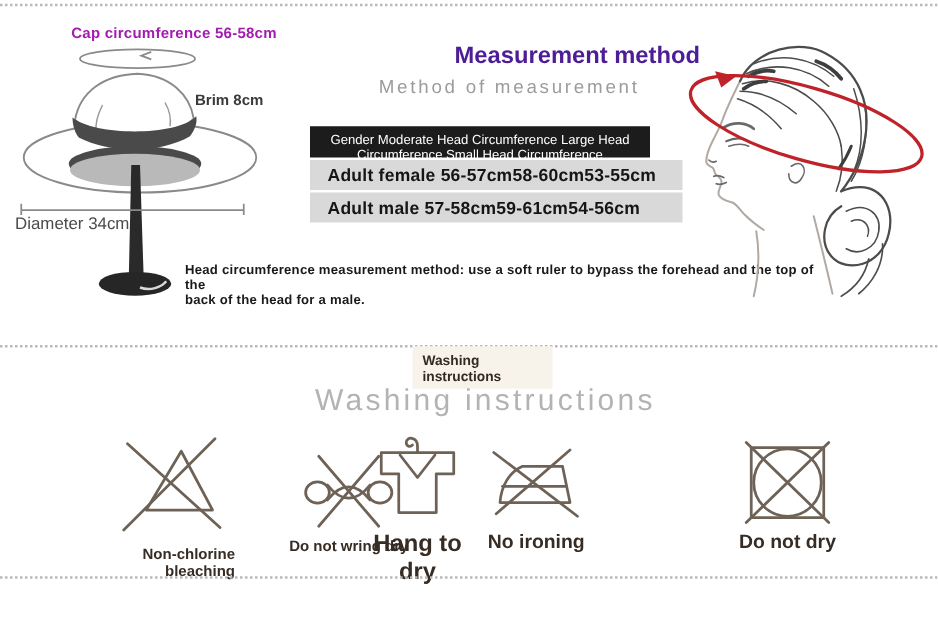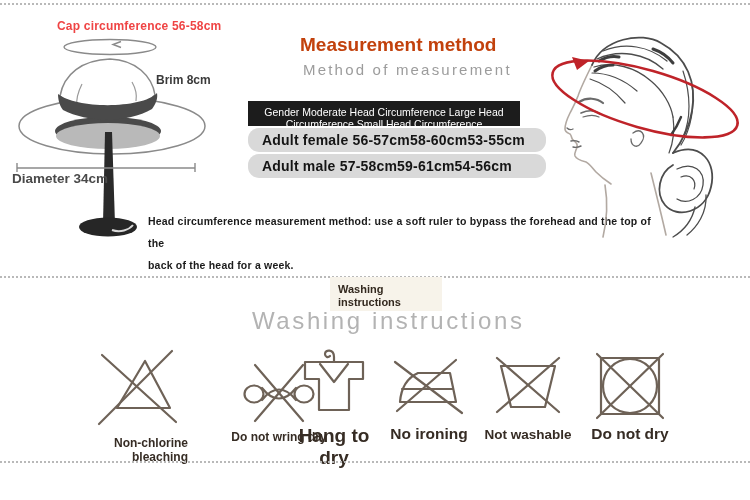--- a/index.html
+++ b/index.html
@@ -2,33 +2,33 @@
 <html style="--accent-red: #bf2329; --table-header-bg: #1c1c1c; --table-row-bg: #d9d9d9; --icon-stroke: #6e6257; --label-color: #362c24; --big-title-color: #b3b3b3;"><head>
 <meta charset="utf-8">
 <style>
   html,body{margin:0;padding:0;}
   body{font-family:"Liberation Sans", sans-serif;}
   #page{position:relative;width:750px;height:500px;background:#ffffff;overflow:hidden;}
   .abs{position:absolute;}
   .divider{position:absolute;left:0;width:750px;height:0;border-top:2px dotted #b9b9b9;}
 
   
-  .cap-label{left:57px;top:19px;font-size:12px;font-weight:bold;color:#ef4444;letter-spacing:.2px;}
+  .cap-label{left:57px;top:19px;font-size:12px;font-weight:bold;color:#a21caf;letter-spacing:.2px;}
   .brim-label{left:156px;top:73px;font-size:12px;font-weight:bold;color:#3a3a3a;}
-  .dia-label{left:12px;top:171px;font-size:13.5px;font-weight:bold;color:#4a4a4a;}
-  .sec-title{left:300px;top:34px;width:260px;text-align:left;font-size:19px;font-weight:bold;color:#c2410c;}
+  .dia-label{left:12px;top:171px;font-size:13.5px;font-weight:normal;color:#4a4a4a;}
+  .sec-title{left:300px;top:34px;width:260px;text-align:right;font-size:19px;font-weight:bold;color:#4c1d95;}
   .sec-subtitle{left:303px;top:61px;font-size:15px;letter-spacing:2.2px;color:#9c9c9c;white-space:nowrap;}
 
   
   .tbl-header{left:248px;top:101px;width:272px;height:25px;background:var(--table-header-bg,#1c1c1c);
     color:#fff;font-size:10.5px;font-weight:normal;text-align:center;line-height:11.5px;padding-top:6px;box-sizing:border-box;}
   .tbl-rows{left:248px;top:128px;width:298px;}
   .tbl-row{background:var(--table-row-bg,#d9d9d9);height:24px;line-height:24px;margin-bottom:2px;
-    font-size:14px;font-weight:bold;color:#151515;padding-left:14px;letter-spacing:.2px;border-radius:11px;}
-  .note{left:148px;top:210px;width:520px;font-size:10.5px;font-weight:bold;color:#1a1a1a;line-height:22px;letter-spacing:.2px;}
+    font-size:14px;font-weight:bold;color:#151515;padding-left:14px;letter-spacing:.2px;}
+  .note{left:148px;top:210px;width:520px;font-size:10.5px;font-weight:bold;color:#1a1a1a;line-height:12px;letter-spacing:.2px;}
 
   
   .wash-box{left:330px;top:277px;width:112px;height:34px;background:#f7f3ea;}
   .wash-small{left:338px;top:283px;font-size:11px;font-weight:bold;color:#33291f;line-height:13px;}
   .wash-big{left:252px;top:307px;font-size:24px;letter-spacing:2.6px;color:var(--big-title-color,#b3b3b3);white-space:nowrap;}
 
   .wash-item{position:absolute;top:340px;height:120px;}
   .wash-item svg{display:block;margin:0 auto;}
   .wash-label{position:absolute;left:0;right:0;text-align:center;font-weight:bold;color:var(--label-color,#362c24);}
   .w1{left:92px;width:96px;}  .w1 svg{margin-left:5px;margin-top:2px;}
@@ -87,21 +87,21 @@
     <div>Gender Moderate Head Circumference Large Head</div>
     <div>Circumference Small Head Circumference</div>
   </div>
   <div class="abs tbl-rows">
     <div class="tbl-row">Adult female 56-57cm58-60cm53-55cm</div>
     <div class="tbl-row">Adult male 57-58cm59-61cm54-56cm</div>
   </div>
 
   <div class="abs note">
     <div>Head circumference measurement method: use a soft ruler to bypass the forehead and the top of the</div>
-    <div>back of the head for a week.</div>
+    <div>back of the head for a male.</div>
   </div>
 
   <svg class="abs" style="left:545px;top:15px" width="205" height="230" viewBox="0 0 205 230">
 
     <g stroke="#b2a9a2" stroke-width="1.6" fill="none" stroke-linecap="round">
       <path d="M 47 50 C 42 60 36 72 33 81 C 30 89 27 94 25 98 C 22 104 20 110 20 114 C 20 117 23 118 25 119 C 27 121 26 123 28 125 C 31 127 33 129 32 132 C 31 136 29 138 30 141 C 32 145 37 146 41 147 C 45 149 47 153 51 157 C 55 161 60 165 66 169"></path>
       <path d="M 60 170 C 63 188 62 205 58 222"></path>
       <path d="M 106 158 C 111 178 116 198 121 220"></path>
     </g>
     <g stroke="#6a6a6a" stroke-width="1.7" fill="none" stroke-linecap="round">
@@ -185,28 +185,20 @@
   <div class="wash-item w4">
     <svg width="74" height="60" viewBox="0 0 74 60">
       <path class="wicon" d="M 8 46 L 64 46 L 58 17 L 26 17 C 15 22 9 33 8 46 Z"></path>
       <path class="wicon" d="M 10 33 L 61 33"></path>
       <path class="wicon" d="M 3 6 L 70 57"></path>
       <path class="wicon" d="M 64 4 L 5 55"></path>
     </svg>
     <div class="wash-label">No ironing</div>
   </div>
 
-  <div class="wash-item w5">
-    <svg width="76" height="62" viewBox="0 0 76 62">
-      <path class="wicon" d="M 11 13 L 65 13 L 55 54 L 21 54 Z"></path>
-      <path class="wicon" d="M 7 5 L 69 59"></path>
-      <path class="wicon" d="M 69 5 L 7 59"></path>
-    </svg>
-    <div class="wash-label">Not washable</div>
-  </div>
 
   <div class="wash-item w6">
     <svg width="72" height="70" viewBox="0 0 72 70">
       <rect class="wicon" x="7" y="8" width="58" height="56"></rect>
       <circle class="wicon" cx="36" cy="36" r="27"></circle>
       <path class="wicon" d="M 3 4 L 69 68"></path>
       <path class="wicon" d="M 69 4 L 3 68"></path>
     </svg>
     <div class="wash-label">Do not dry</div>
   </div>

